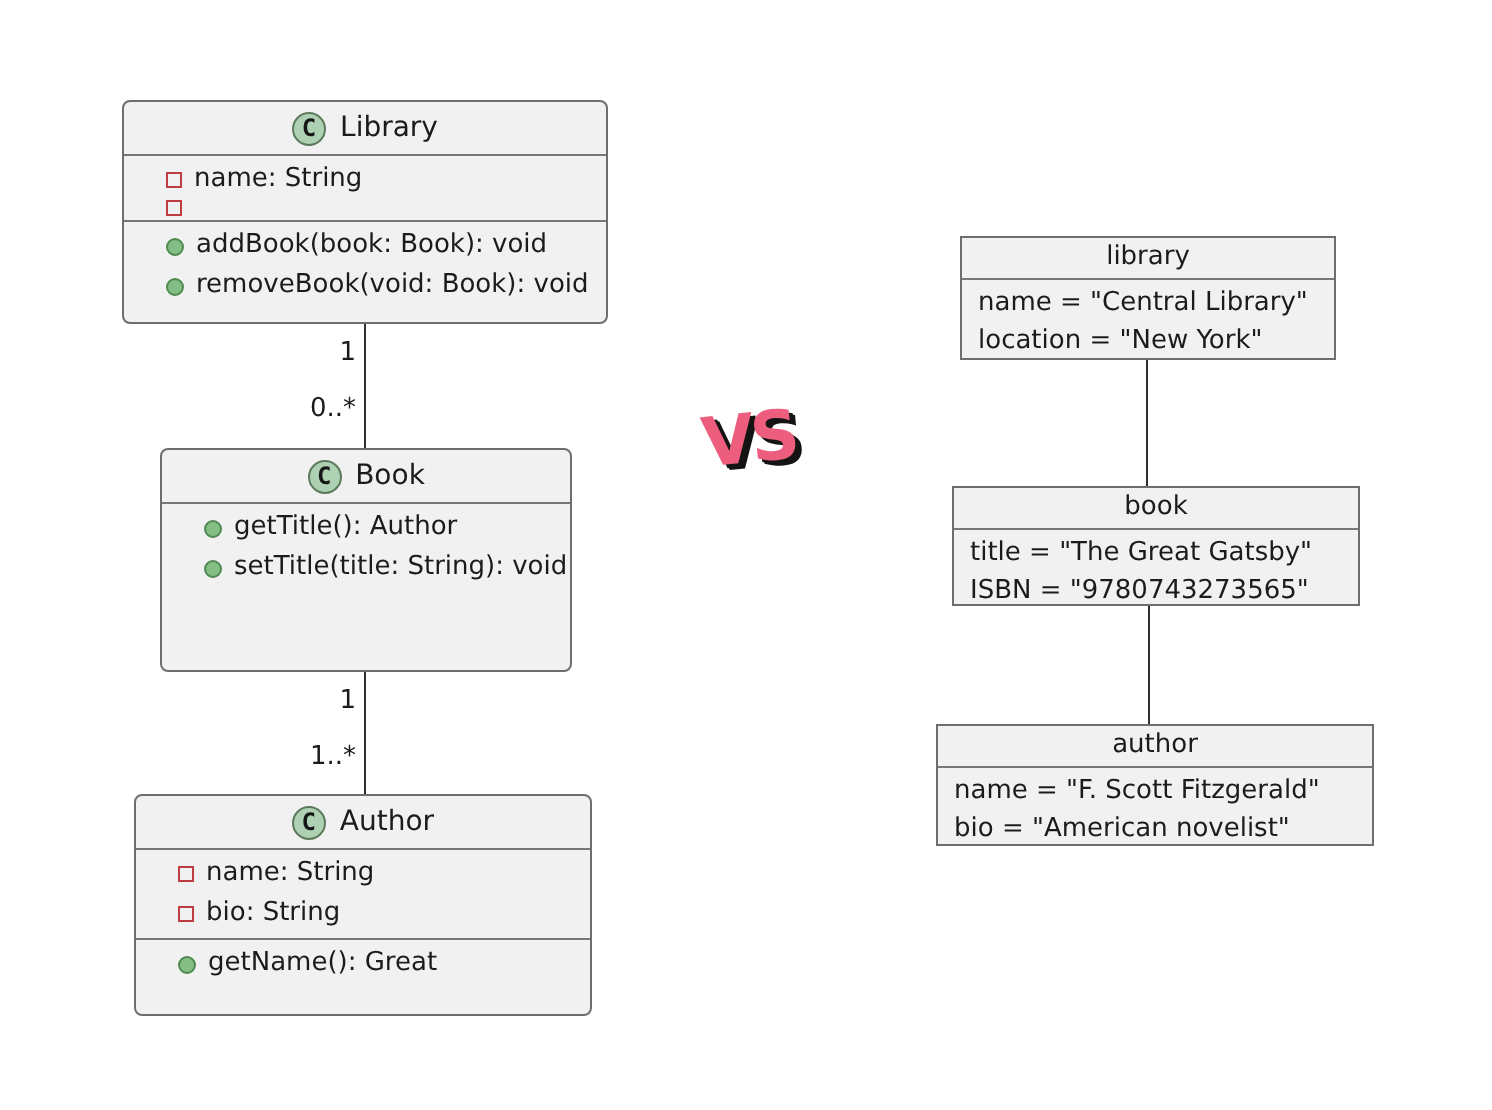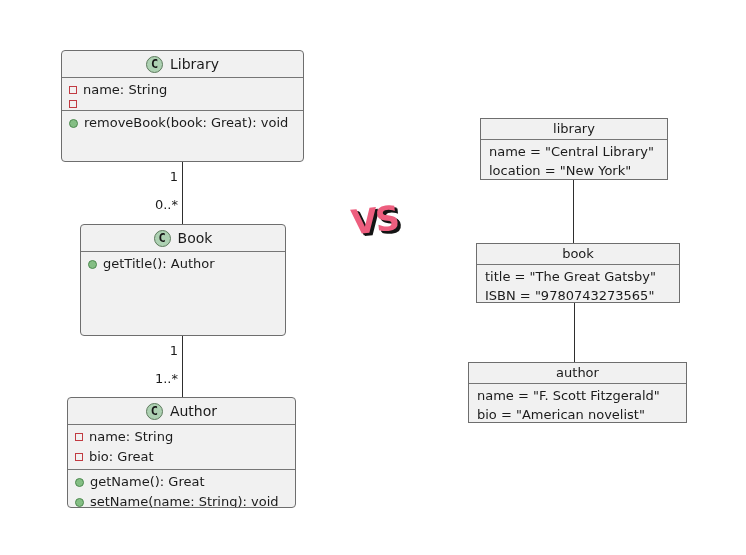--- a/index.html
+++ b/index.html
@@ -26,21 +26,21 @@
   }
   .c-icon{
     width:17px;height:17px;border-radius:50%;
     background:#ADD1B2;border:1px solid #5d7a5d;
     display:flex;align-items:center;justify-content:center;
     font-family:"DejaVu Sans Mono","Liberation Mono",monospace;
     font-weight:bold;font-size:12px;color:#161616;
     box-sizing:border-box;
   }
   .cls-name{font-size:14px;}
-  .comp{padding:2px 7px;}
+  .comp{padding:2px 21px;}
   .comp.attrs{border-bottom:1px solid #767676;}
   .row{
     display:flex;align-items:center;gap:6px;
     font-size:13px;line-height:20px;white-space:nowrap;
   }
   .sq{
     width:6px;height:6px;flex:0 0 auto;
     border:1.5px solid #C13B42;background:transparent;box-sizing:content-box;
   }
   .dot{
@@ -90,69 +90,73 @@
         <span class="sq"></span>
         <span>name: String</span>
       </div>
       <div class="row">
         <span class="sq"></span>
       </div>
     </div>
     <div class="comp meths">
       <div class="row">
         <span class="dot"></span>
-        <span>removeBook(book: Great): void</span>
+        <span>addBook(book: Book): void</span>
+      </div>
+      <div class="row">
+        <span class="dot"></span>
+        <span>removeBook(void: Book): void</span>
       </div>
     </div>
   </section>
 
   <div class="vedge" style="left:182px;top:162px;height:62px;"></div>
   <div class="mult" style="left:118px;top:169px;">1</div>
   <div class="mult" style="left:118px;top:197px;">0..*</div>
 
   <section class="class-box" style="left:80px;top:224px;width:206px;height:112px;">
     <header class="cls-head">
       <span class="c-icon">C</span>
       <span class="cls-name">Book</span>
     </header>
     <div class="comp meths">
       <div class="row">
         <span class="dot"></span>
         <span>getTitle(): Author</span>
+      </div>
+      <div class="row">
+        <span class="dot"></span>
+        <span>setTitle(title: String): void</span>
       </div>
     </div>
   </section>
 
   <div class="vedge" style="left:182px;top:336px;height:61px;"></div>
   <div class="mult" style="left:118px;top:343px;">1</div>
   <div class="mult" style="left:118px;top:371px;">1..*</div>
 
   <section class="class-box" style="left:67px;top:397px;width:229px;height:111px;">
     <header class="cls-head">
       <span class="c-icon">C</span>
       <span class="cls-name">Author</span>
     </header>
     <div class="comp attrs">
       <div class="row">
         <span class="sq"></span>
         <span>name: String</span>
       </div>
       <div class="row">
         <span class="sq"></span>
-        <span>bio: Great</span>
+        <span>bio: String</span>
       </div>
     </div>
     <div class="comp meths">
       <div class="row">
         <span class="dot"></span>
         <span>getName(): Great</span>
-      </div>
-      <div class="row">
-        <span class="dot"></span>
-        <span>setName(name: String): void</span>
       </div>
     </div>
   </section>
 
   <div class="vs" style="left:351px;top:200px;">VS</div>
 
   <section class="obj-box" style="left:480px;top:118px;width:188px;height:62px;">
     <header class="obj-head">library</header>
     <div class="obj-body">
       <div>name = "Central Library"</div>

